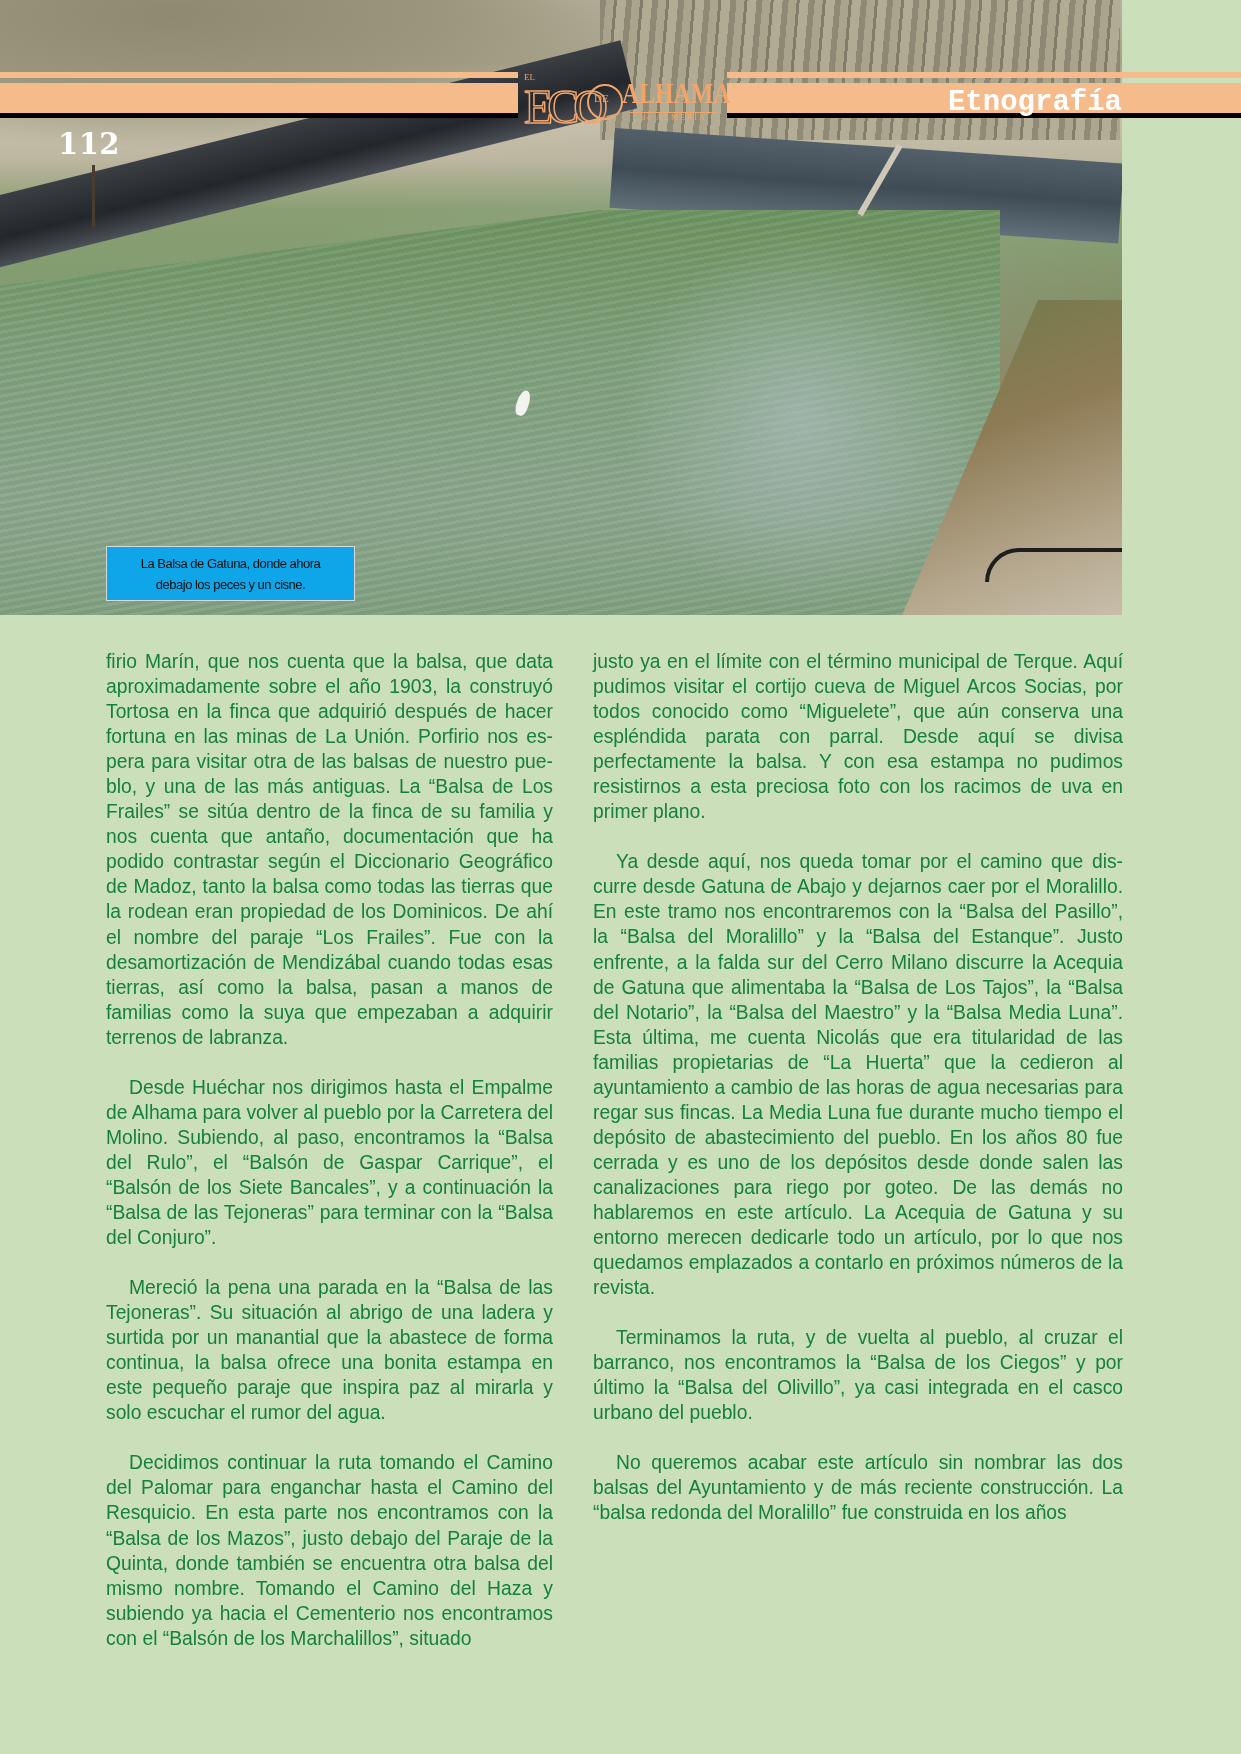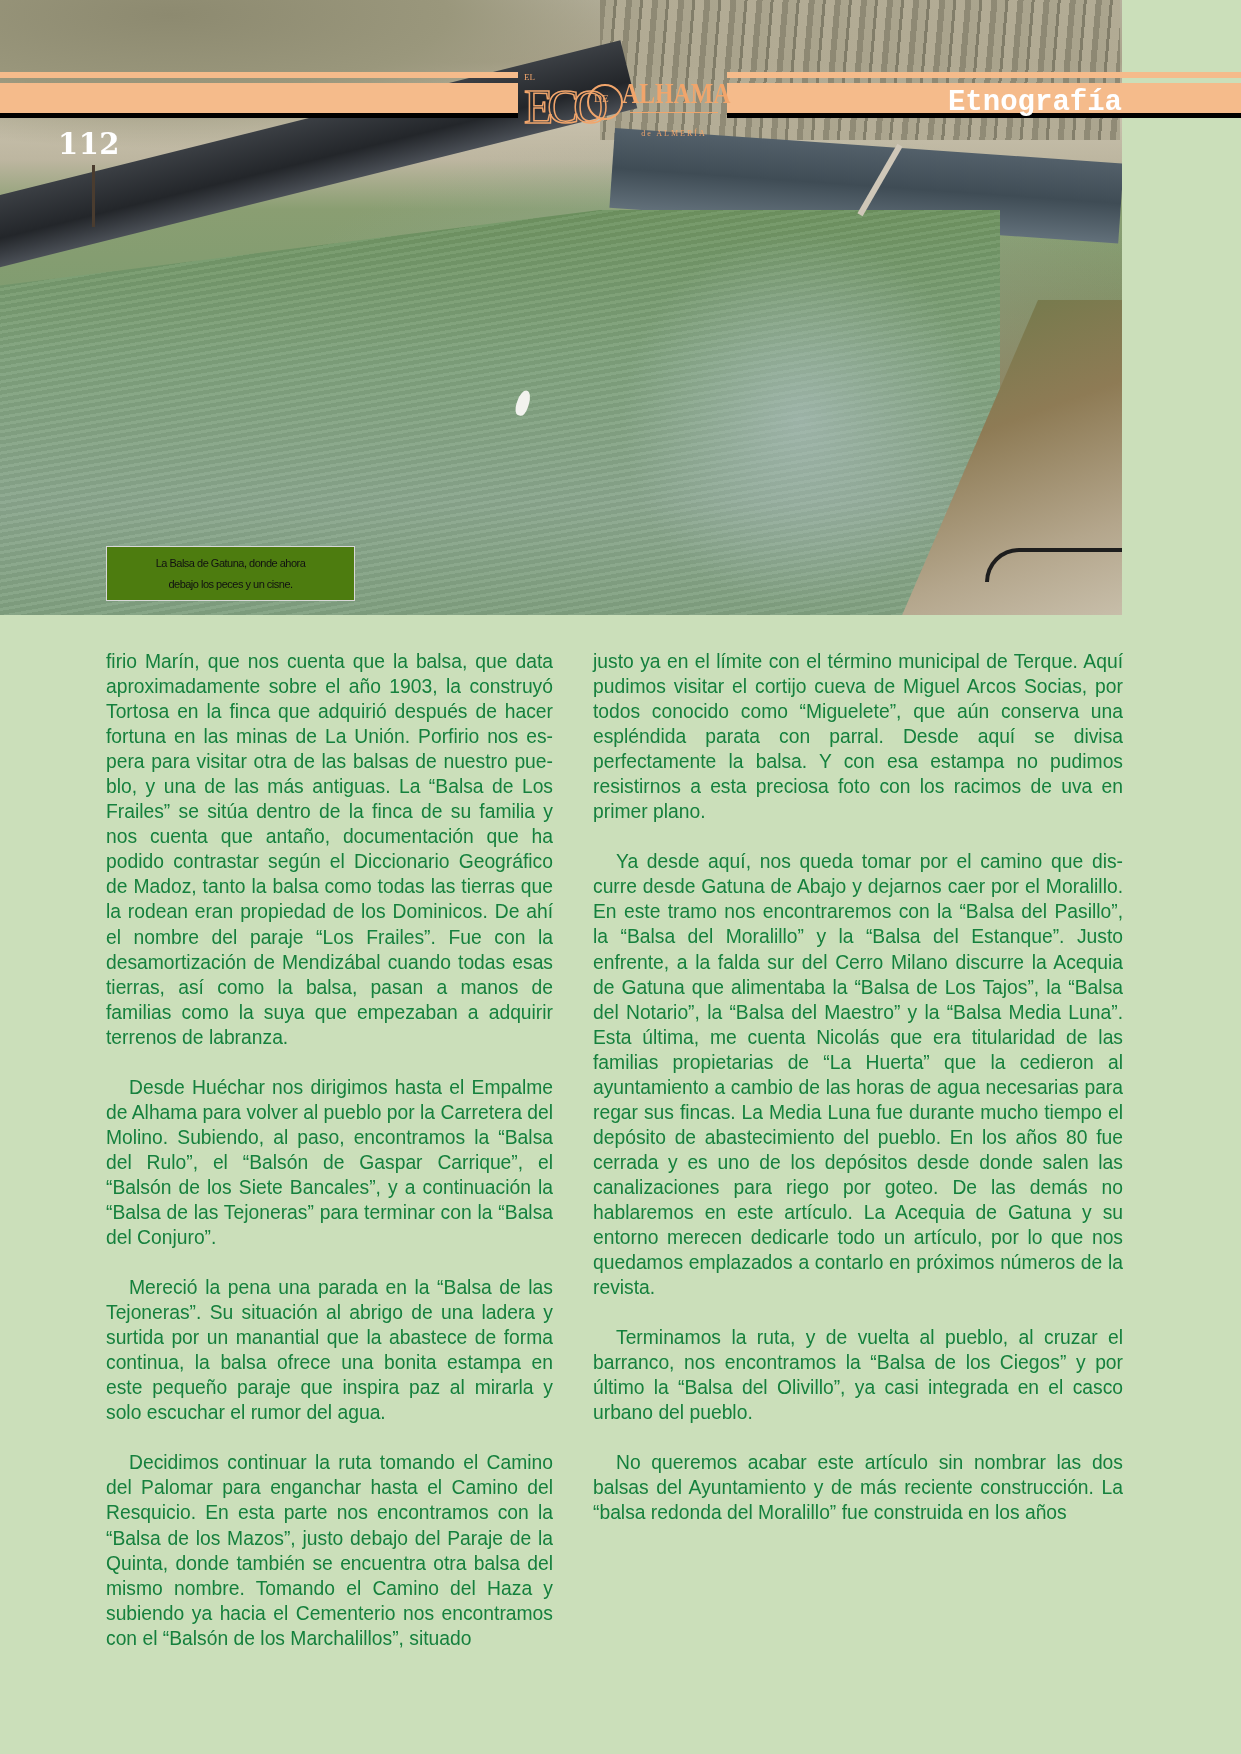--- a/index.html
+++ b/index.html
@@ -35,45 +35,45 @@
   .photo .bank-right { position:absolute; left:900px; top:300px; width:230px; height:320px;
     background: linear-gradient(160deg, #6d7a4a 0%, #8e7b55 40%, #b4a68c 75%, #c9c0ac 100%);
     clip-path: polygon(60% 0, 100% 0, 100% 100%, 0 100%); }
   .photo .swan { position:absolute; left:517px; top:390px; width:12px; height:26px; background:#f2f2ee; border-radius:50% 50% 40% 40%; transform: rotate(18deg); }
   .photo .pole { position:absolute; left:92px; top:165px; width:3px; height:62px; background:#4a3c2f; }
   .photo .hose { position:absolute; left:985px; top:548px; width:140px; height:30px; border-top:4px solid #1e1e1e; border-left:4px solid #1e1e1e; border-radius:40px 0 0 0; }
   .photo .post { position:absolute; left:877px; top:140px; width:6px; height:80px; background:#cfc7b8; transform: rotate(30deg); }
 
   .caption-box {
     position: absolute; left: 106px; top: 546px; width: 247px; height: 53px;
-    background: #4d7c0f; border: 1px solid #d8d8d8;
+    background: #0ea5e9; border: 1px solid #d8d8d8;
     display: flex; flex-direction: column; align-items: center; justify-content: center;
     font-family: "Liberation Sans Narrow", "Liberation Sans", sans-serif;
-    font-size: 11px; line-height: 21px; color: #111; letter-spacing: -0.5px;
+    font-size: 13px; line-height: 21px; color: #111; letter-spacing: -0.5px;
   }
 
   .hdr-thin-left  { position:absolute; left:0; top:72px; width:518px; height:6px; background:#f5bb8b; }
   .hdr-thin-right { position:absolute; left:727px; top:72px; width:514px; height:6px; background:#f5bb8b; }
   .hdr-bar-left   { position:absolute; left:0; top:83px; width:518px; height:30px; background:#f5bb8b; border-bottom:5px solid #000; }
   .hdr-bar-right  { position:absolute; left:727px; top:83px; width:514px; height:30px; background:#f5bb8b; border-bottom:5px solid #000; }
   .page-number {
     position:absolute; left:58px; top:79px; font-family:"DejaVu Serif", serif; font-weight:bold;
     font-size:29px; color:#ffffff; letter-spacing:0.5px;margin-top:48px;
   }
   .section-title {
     position:absolute; right:119px; top:86px; font-family:Liberation Mono, monospace; font-weight:bold;
     font-size:29px; color:#ffffff;
   }
   .logo { position:absolute; left:518px; top:70px; width:209px; height:56px; }
   .logo .el { position:absolute; left:6px; top:2px; font-family:"Liberation Serif",serif; font-size:9px; color:#f1a56b; }
   .logo .eco { position:absolute; left:6px; top:4px; font-family:"Liberation Serif", serif; font-size:48px; line-height:50px; color:transparent; -webkit-text-stroke:1.5px #f1a56b; letter-spacing:-6px;margin-top:8px; }
   .logo .de-ring { position:absolute; left:69px; top:14px; width:32px; height:32px; border:2px solid #f1a56b; border-radius:50%; }
   .logo .de { position:absolute; left:76px; top:22px; font-family:"Liberation Serif",serif; font-weight:normal; font-size:11px; color:#f1a56b; }
   .logo .alhama { position:absolute; left:104px; top:8px; font-family:"Liberation Serif", serif; font-weight:bold; font-size:29px; line-height:30px; color:#f1a56b; letter-spacing:0px; transform: scaleX(0.82); transform-origin:left; }
-  .logo .almeria { position:absolute; left:112px; top:42px; font-family:"Liberation Serif", serif; font-size:8px; letter-spacing:2px; color:#f1a56b; border-top:1px solid #f1a56b; padding-top:16px; width:88px; text-align:center; }
+  .logo .almeria { position:absolute; left:112px; top:42px; font-family:"Liberation Serif", serif; font-size:8px; letter-spacing:2px; color:#f1a56b; border-top:1px solid #f1a56b; padding-top:0; width:88px; text-align:center; }
 
   .col {
     position:absolute; top:649px;
     font-size:19.3px; line-height:25.05px; color:#15803d;
     text-align: justify; hyphens: manual;
   }
   .col-left  { left:106px; width:447px; }
   .col-right { left:593px; width:530px; }
   .col p { margin: 0 0 25px 0; }
   .col p.indent { text-indent: 23px; }

